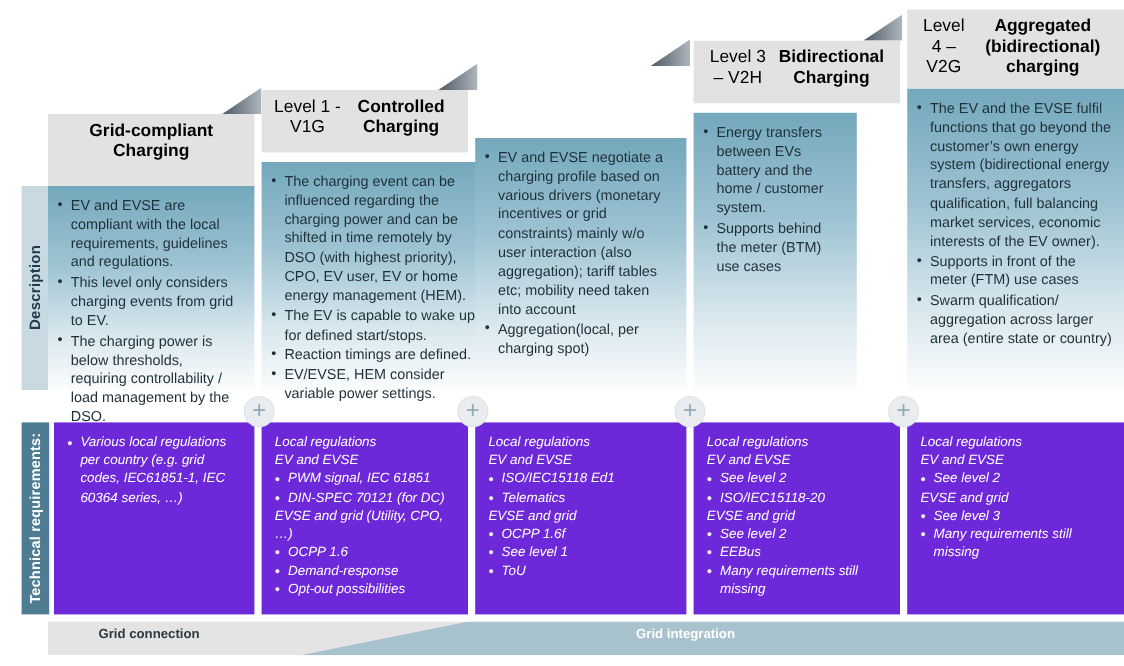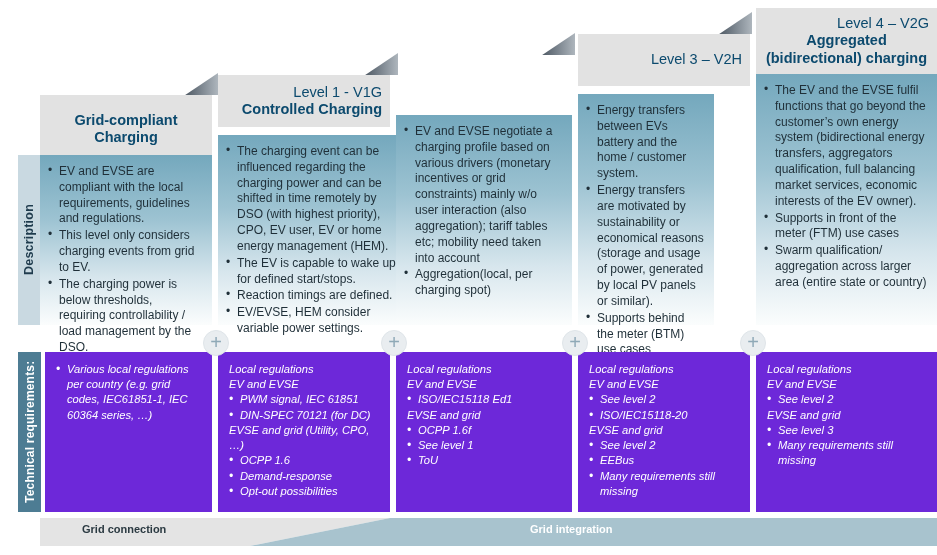--- a/index.html
+++ b/index.html
@@ -42,24 +42,24 @@
     position: absolute;
     height: 22px;
     background: linear-gradient(90deg, #3b4651 0%, #6d7781 45%, #aeb6bd 100%);
     clip-path: polygon(18% 100%, 100% 0%, 100% 100%);
   }
 
   
   .col-title {
     position: absolute;
     background: #e2e2e2;
-    color: #0c4a6e;
+    color: #000000;
     display: flex;
-    flex-direction: column;
-    align-items: flex-end;
+    flex-direction: row;
+    align-items: flex-start;
     justify-content: center;
     text-align: center;
     padding: 6px 8px;
     line-height: 1.18;
   }
   .col-title .t1 { font-size: 14.5px; font-weight: normal; }
   .col-title .t2 { font-size: 14.5px; font-weight: bold; }
   .col-title.single .t2 { font-size: 14.5px; font-weight: bold; }
 
   
@@ -195,36 +195,37 @@
     <ul>
       <li>EV and EVSE negotiate a charging profile based on various drivers (monetary incentives or grid constraints) mainly w/o user interaction (also aggregation); tariff tables etc; mobility need taken into account</li>
       <li>Aggregation(local, per charging spot)</li>
     </ul>
   </div>
   <div class="tech-box" style="left:396px; top:352px; width:176px; height:160px;">
     <div class="plain">Local regulations</div>
     <div class="plain">EV and EVSE</div>
     <ul>
       <li>ISO/IEC15118 Ed1</li>
+      <li>Telematics</li>
     </ul>
     <div class="plain">EVSE and grid</div>
     <ul>
       <li>OCPP 1.6f</li>
       <li>See level 1</li>
       <li>ToU</li>
     </ul>
   </div>
 
   <div class="col-title" style="left:578px; top:34px; width:172px; height:52px;">
     <span class="t1">Level 3 – V2H</span>
+    <span class="t2">Bidirectional Charging</span>
   </div>
   <div class="desc-box" style="left:578px; top:94px; width:136px; height:231px;">
     <ul>
       <li>Energy transfers between EVs battery and the home / customer system.</li>
-      <li>Energy transfers are motivated by sustainability or economical reasons (storage and usage of power, generated by local PV panels or similar).</li>
       <li>Supports behind the meter (BTM) use cases</li>
     </ul>
   </div>
   <div class="tech-box" style="left:578px; top:352px; width:172px; height:160px;">
     <div class="plain">Local regulations</div>
     <div class="plain">EV and EVSE</div>
     <ul>
       <li>See level 2</li>
       <li>ISO/IEC15118-20</li>
     </ul>

